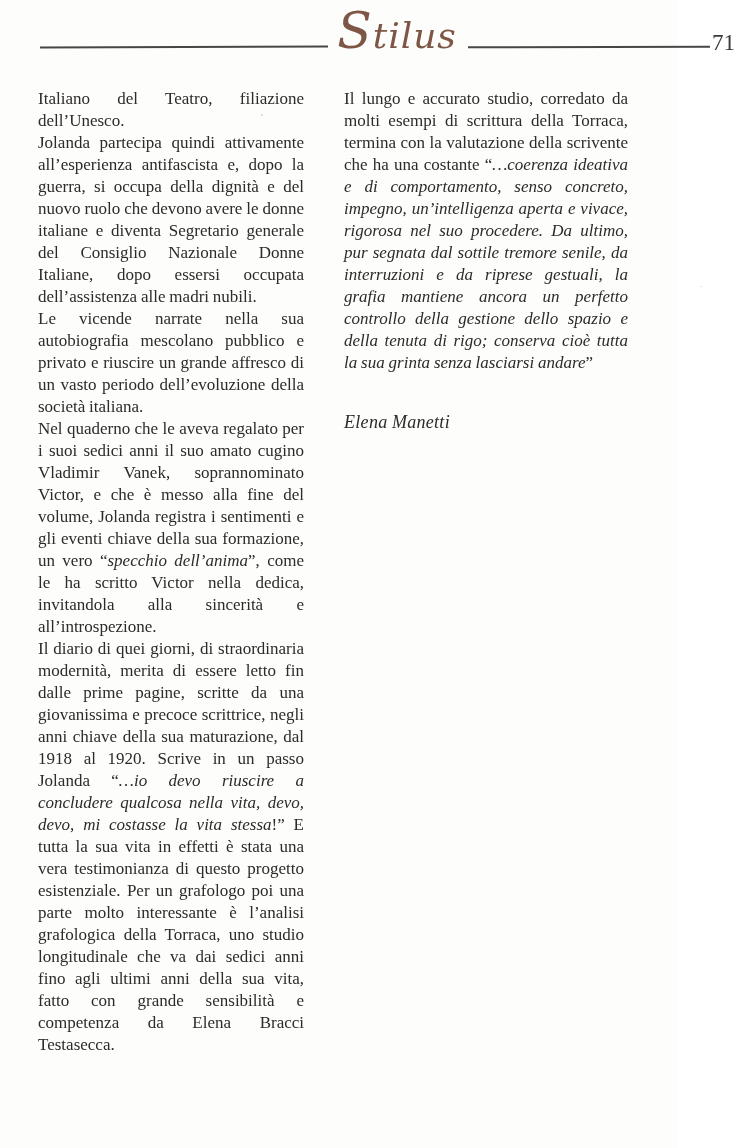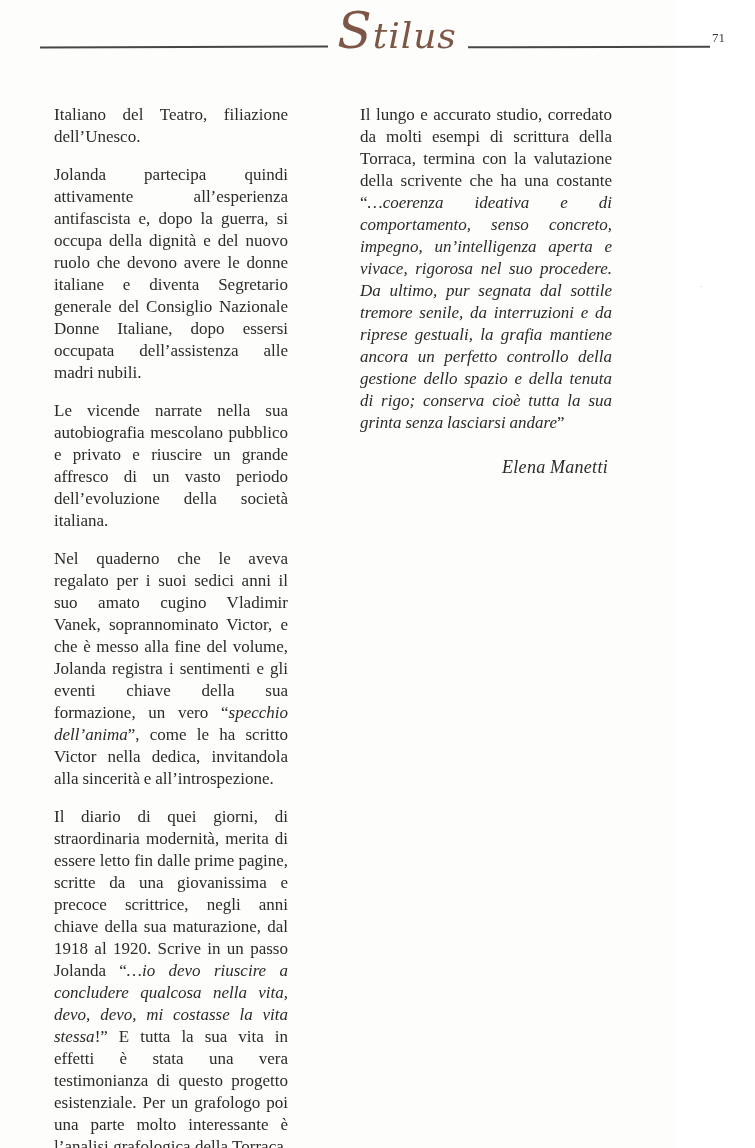--- a/index.html
+++ b/index.html
@@ -27,37 +27,37 @@
     text-align:center;
     font-family:"DejaVu Serif", serif;
     font-style:italic;
     font-size:36px;
     letter-spacing:1px;
     color:var(--logo,#7d5645);
   }
   .logo::first-letter{font-size:1.4em;}
   .page-number{
     position:absolute;left:712px;top:30px;
-    font-size:13px;color:#3a3a3a;
+    font-size:23px;color:#3a3a3a;
   }
   
   .col{
     position:absolute;top:88px;
     text-align:justify;
     font-size:17px;line-height:22px;
     hyphens:auto;-webkit-hyphens:auto;
     word-spacing:-0.4px;
   }
   .col-left{left:38px;width:266px;}
   .col-right{left:344px;width:284px;}
-  p.para{margin:16px;padding:0;}
+  p.para{margin:0;padding:0;}
   .it{font-style:italic;}
   .signature{
-    margin-top:22px;
-    text-align:right;
+    margin-top:37px;
+    text-align:left;
     padding-right:20px;
     font-style:italic;
     font-size:18px;
     letter-spacing:0.3px;
   }
   
   .speck{
     position:absolute;border-radius:50%;
     background:#b9b6b0;opacity:.55;
   }

